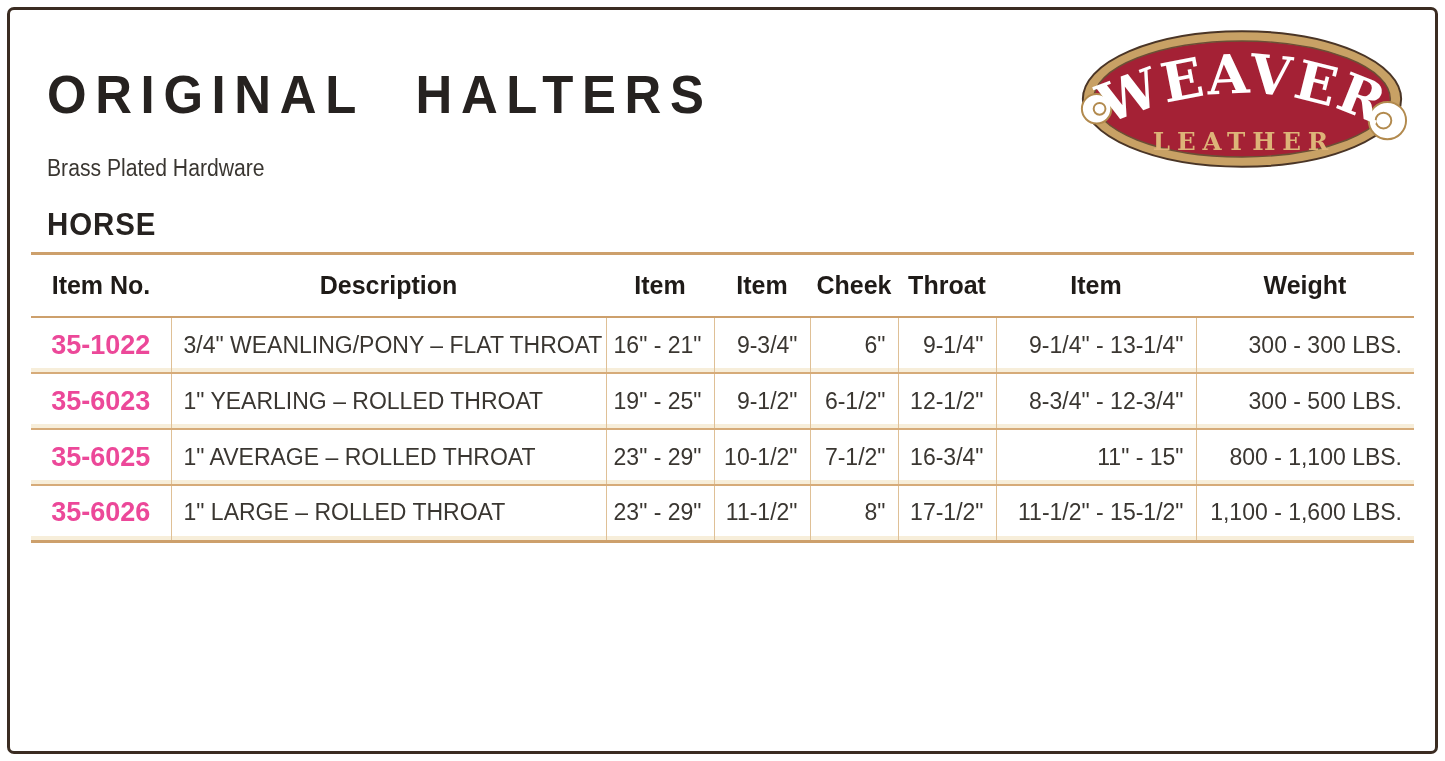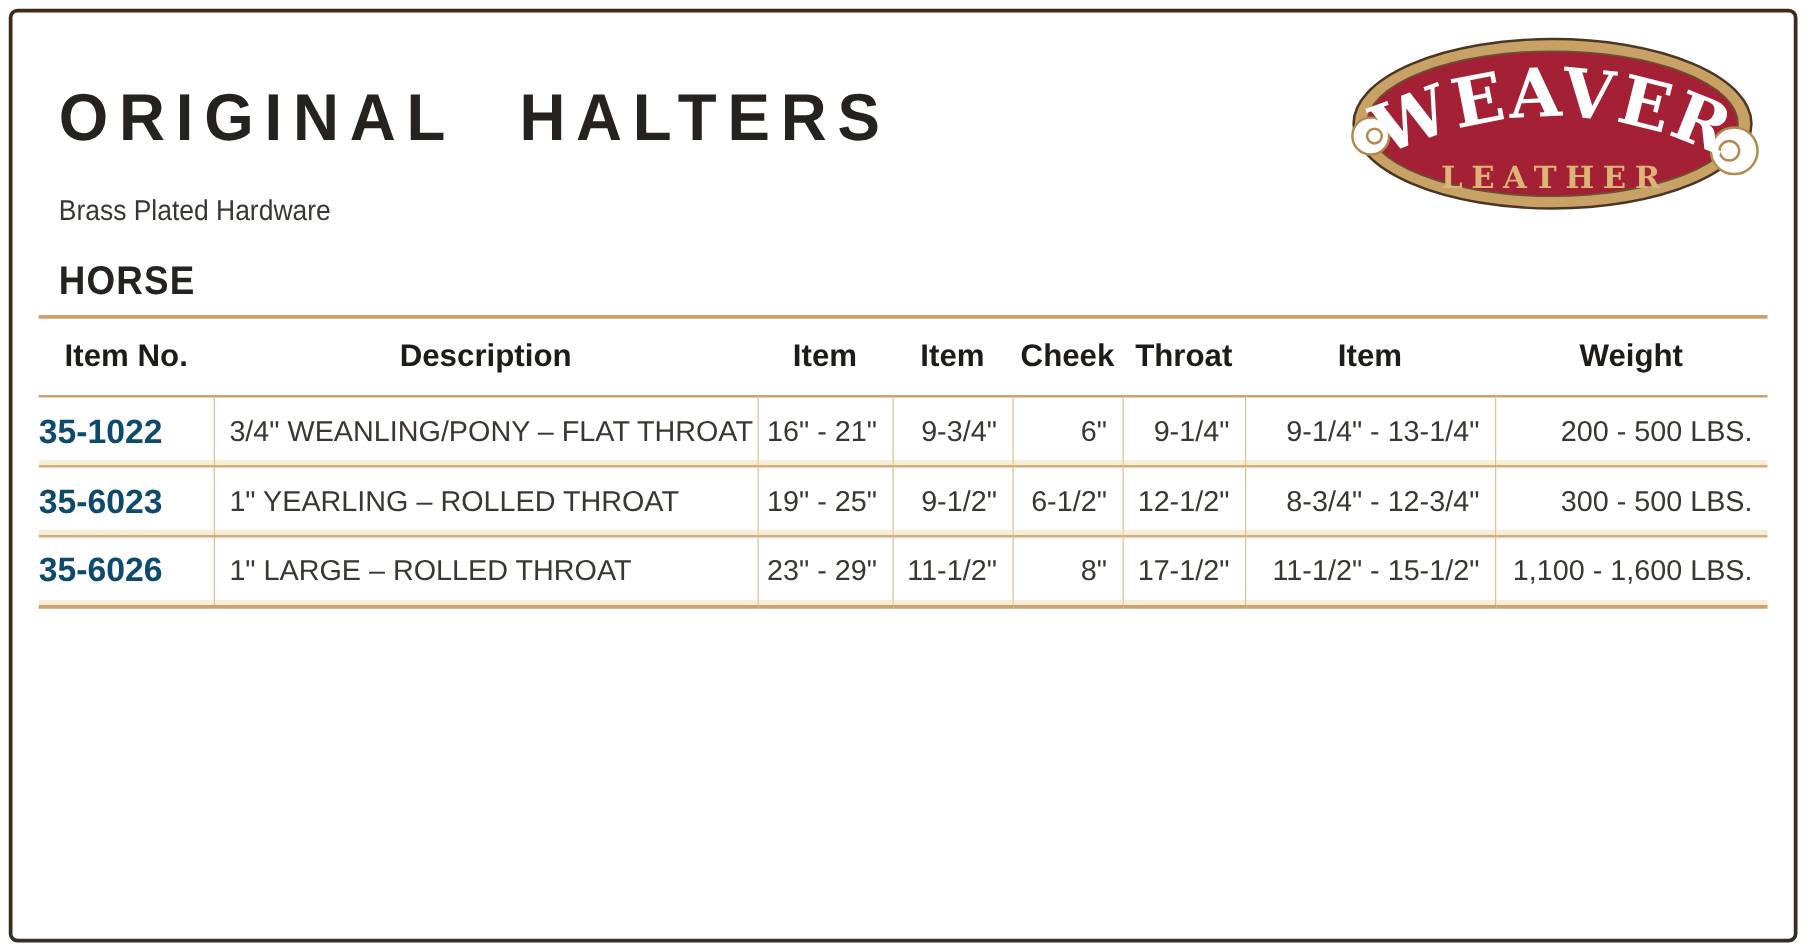--- a/index.html
+++ b/index.html
@@ -94,23 +94,24 @@
     vertical-align:middle;
     border-bottom:2px solid #d6ab79;
     border-right:1px solid #dfc096;
     box-shadow:inset 0 -4px 0 #f7eeda;
     background:#ffffff;
   }
   .spec td:last-child { border-right:none; }
   .spec tbody tr:last-child td { border-bottom:3px solid #cda06c;margin-top:16px; }
 
   .spec td.item {
-    color:#0c4a6e;
+    color:#ec4899;
     font-weight:800;
     font-size:27px;
+    text-align:center;
   }
   .spec td.desc { text-align:left; padding-left:12px; }
   .spec td.num  { text-align:right; padding-right:12px; }
 
   .logo {
     position:absolute;
     top:26px; right:36px;
     width:334px; height:146px;
   }
 </style>
@@ -168,33 +169,43 @@
       </thead>
       <tbody>
         <tr>
           <td class="item">35-1022</td>
           <td class="desc">3/4" WEANLING/PONY – FLAT THROAT</td>
           <td class="num">16" - 21"</td>
           <td class="num">9-3/4"</td>
           <td class="num">6"</td>
           <td class="num">9-1/4"</td>
           <td class="num">9-1/4" - 13-1/4"</td>
-          <td class="num">200 - 500 LBS.</td>
+          <td class="num">300 - 300 LBS.</td>
         </tr>
         <tr>
           <td class="item">35-6023</td>
           <td class="desc">1" YEARLING – ROLLED THROAT</td>
           <td class="num">19" - 25"</td>
           <td class="num">9-1/2"</td>
           <td class="num">6-1/2"</td>
           <td class="num">12-1/2"</td>
           <td class="num">8-3/4" - 12-3/4"</td>
           <td class="num">300 - 500 LBS.</td>
         </tr>
         <tr>
+          <td class="item">35-6025</td>
+          <td class="desc">1" AVERAGE – ROLLED THROAT</td>
+          <td class="num">23" - 29"</td>
+          <td class="num">10-1/2"</td>
+          <td class="num">7-1/2"</td>
+          <td class="num">16-3/4"</td>
+          <td class="num">11" - 15"</td>
+          <td class="num">800 - 1,100 LBS.</td>
+        </tr>
+        <tr>
           <td class="item">35-6026</td>
           <td class="desc">1" LARGE – ROLLED THROAT</td>
           <td class="num">23" - 29"</td>
           <td class="num">11-1/2"</td>
           <td class="num">8"</td>
           <td class="num">17-1/2"</td>
           <td class="num">11-1/2" - 15-1/2"</td>
           <td class="num">1,100 - 1,600 LBS.</td>
         </tr>
       </tbody>

